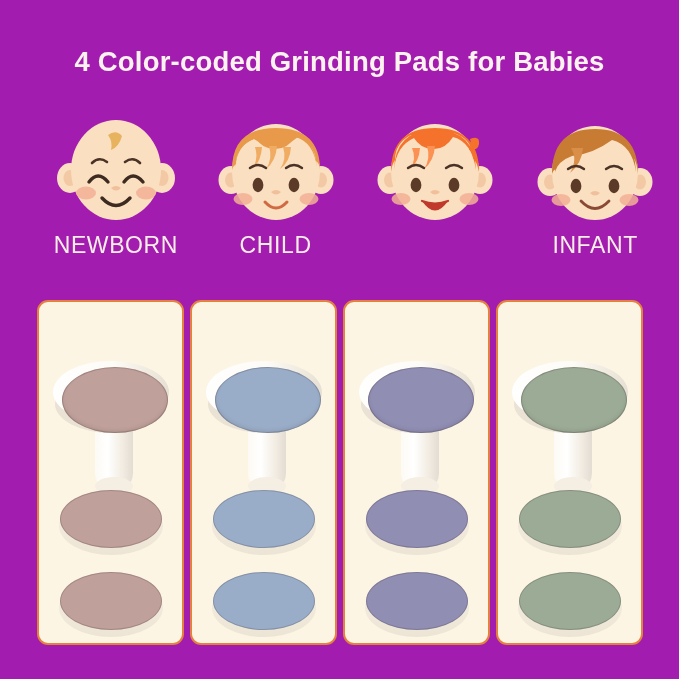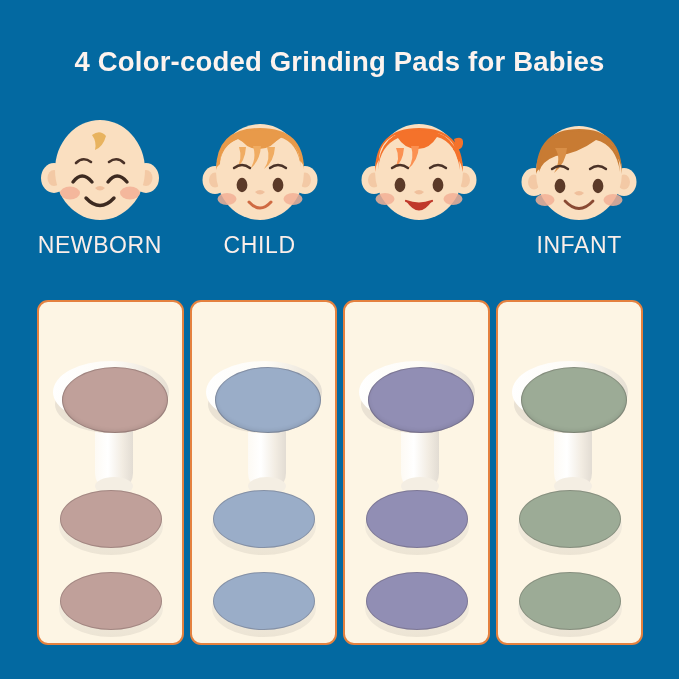--- a/index.html
+++ b/index.html
@@ -31,21 +31,21 @@
     font-size: 27.5px;
     font-weight: bold;
     letter-spacing: 0.2px;
     white-space: nowrap;
   }
 
   
   #faces-row {
     position: absolute;
     top: 112px;
-    left: 20px;
+    left: 36px;
     width: 639px;
     height: 155px;
     display: flex;
   }
   .face-col {
     width: 159.75px;
     position: relative;
   }
   .face-wrap {
     position: absolute;
@@ -183,21 +183,21 @@
     border: 1.2px solid rgba(60,45,45,0.22);
   }
   .pad-2 { top: 188px; }
   .pad-3 { top: 270px; }
 
   svg { display: block; }
 </style>
 </head>
 <body>
 
-<div id="poster" style="background: #0369a1;">
+<div id="poster" style="background: #a21caf;">
 
   <div id="title" style="color: rgb(253, 243, 238);">4 Color-coded Grinding Pads for Babies</div>
 
   <div id="faces-row">
 
     <div class="face-col">
       <div class="face-wrap">
         <svg viewBox="0 0 130 118" width="130" height="118">
           <ellipse cx="19" cy="66" rx="13" ry="15" fill="#fadfc0"></ellipse>
           <ellipse cx="111" cy="66" rx="13" ry="15" fill="#fadfc0"></ellipse>

